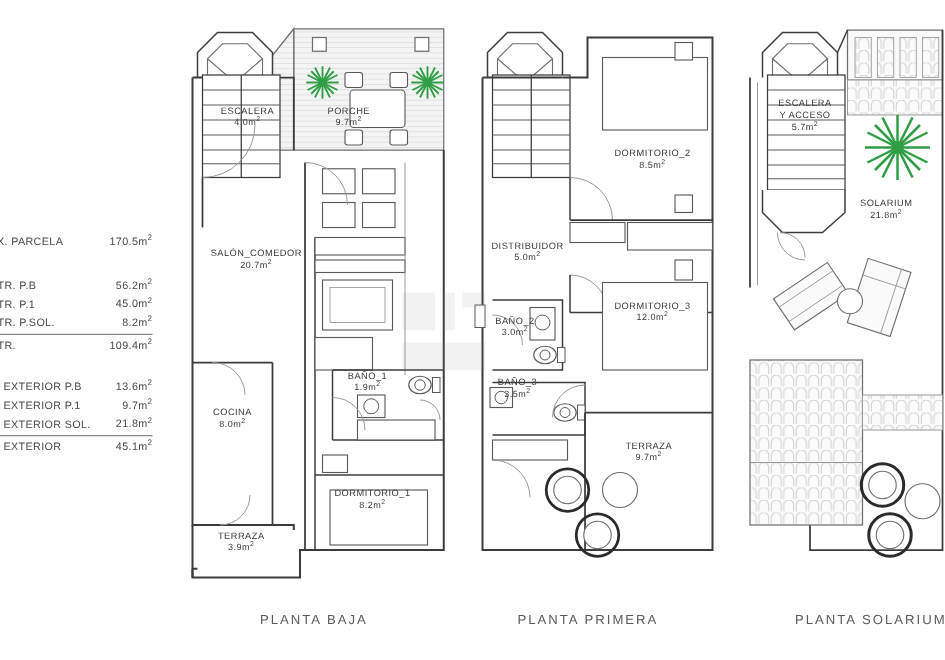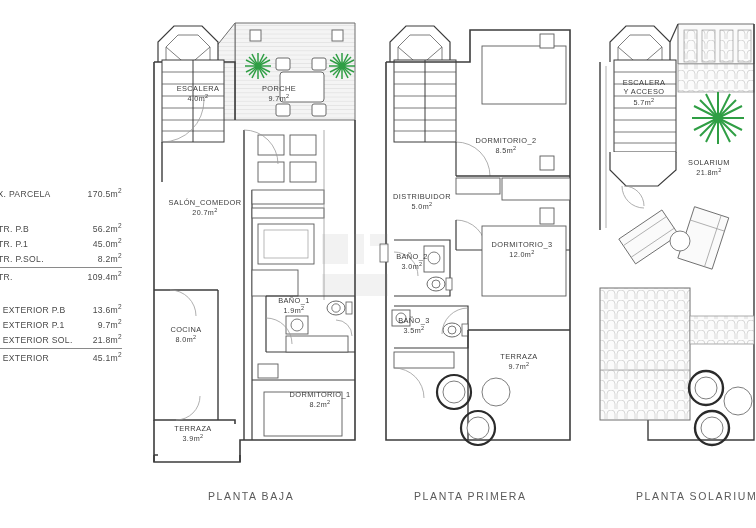--- a/index.html
+++ b/index.html
@@ -270,21 +270,21 @@
       <span class="area"><span>20.7</span><span>m</span><sup>2</sup></span>
     </div>
     <div class="room-label" style="left:16px; top:325px; width:60px;">
       <span>COCINA</span>
       <span class="area"><span>8.0</span><span>m</span><sup>2</sup></span>
     </div>
     <div class="room-label" style="left:126px; top:296px; width:56px;">
       <span>BAÑO_1</span>
       <span class="area"><span>1.9</span><span>m</span><sup>2</sup></span>
     </div>
-    <div class="room-label" style="left:138px; top:390px; width:84px;">
+    <div class="room-label" style="left:116px; top:390px; width:84px;">
       <span>DORMITORIO_1</span>
       <span class="area"><span>8.2</span><span>m</span><sup>2</sup></span>
     </div>
     <div class="room-label" style="left:22px; top:424px; width:62px;">
       <span>TERRAZA</span>
       <span class="area"><span>3.9</span><span>m</span><sup>2</sup></span>
     </div>
 
     <div class="plan-caption" id="cap-baja">PLANTA  BAJA</div>
   </div>
@@ -354,37 +354,37 @@
         <circle cx="82" cy="392" r="17"></circle>
         <circle cx="106" cy="428" r="17"></circle>
       </g>
       <g stroke="#6f6f6f" stroke-width="0.9" fill="#fff">
         <circle cx="82" cy="392" r="11"></circle>
         <circle cx="106" cy="428" r="11"></circle>
         <circle cx="124" cy="392" r="14"></circle>
       </g>
     </svg>
 
-    <div class="room-label" style="left:92px; top:118px; width:84px;margin-top:18px;">
+    <div class="room-label" style="left:108px; top:118px; width:84px;">
       <span>DORMITORIO_2</span>
       <span class="area"><span>8.5</span><span>m</span><sup>2</sup></span>
     </div>
     <div class="room-label" style="left:10px; top:192px; width:80px;">
       <span>DISTRIBUIDOR</span>
       <span class="area"><span>5.0</span><span>m</span><sup>2</sup></span>
     </div>
     <div class="room-label" style="left:108px; top:240px; width:84px;">
       <span>DORMITORIO_3</span>
       <span class="area"><span>12.0</span><span>m</span><sup>2</sup></span>
     </div>
     <div class="room-label" style="left:14px; top:252px; width:52px;">
       <span>BAÑO_2</span>
       <span class="area"><span>3.0</span><span>m</span><sup>2</sup></span>
     </div>
-    <div class="room-label" style="left:16px; top:316px; width:52px;">
+    <div class="room-label" style="left:16px; top:301px; width:52px;">
       <span>BAÑO_3</span>
       <span class="area"><span>3.5</span><span>m</span><sup>2</sup></span>
     </div>
     <div class="room-label" style="left:116px; top:352px; width:62px;">
       <span>TERRAZA</span>
       <span class="area"><span>9.7</span><span>m</span><sup>2</sup></span>
     </div>
 
     <div class="plan-caption" id="cap-primera">PLANTA  PRIMERA</div>
   </div>

